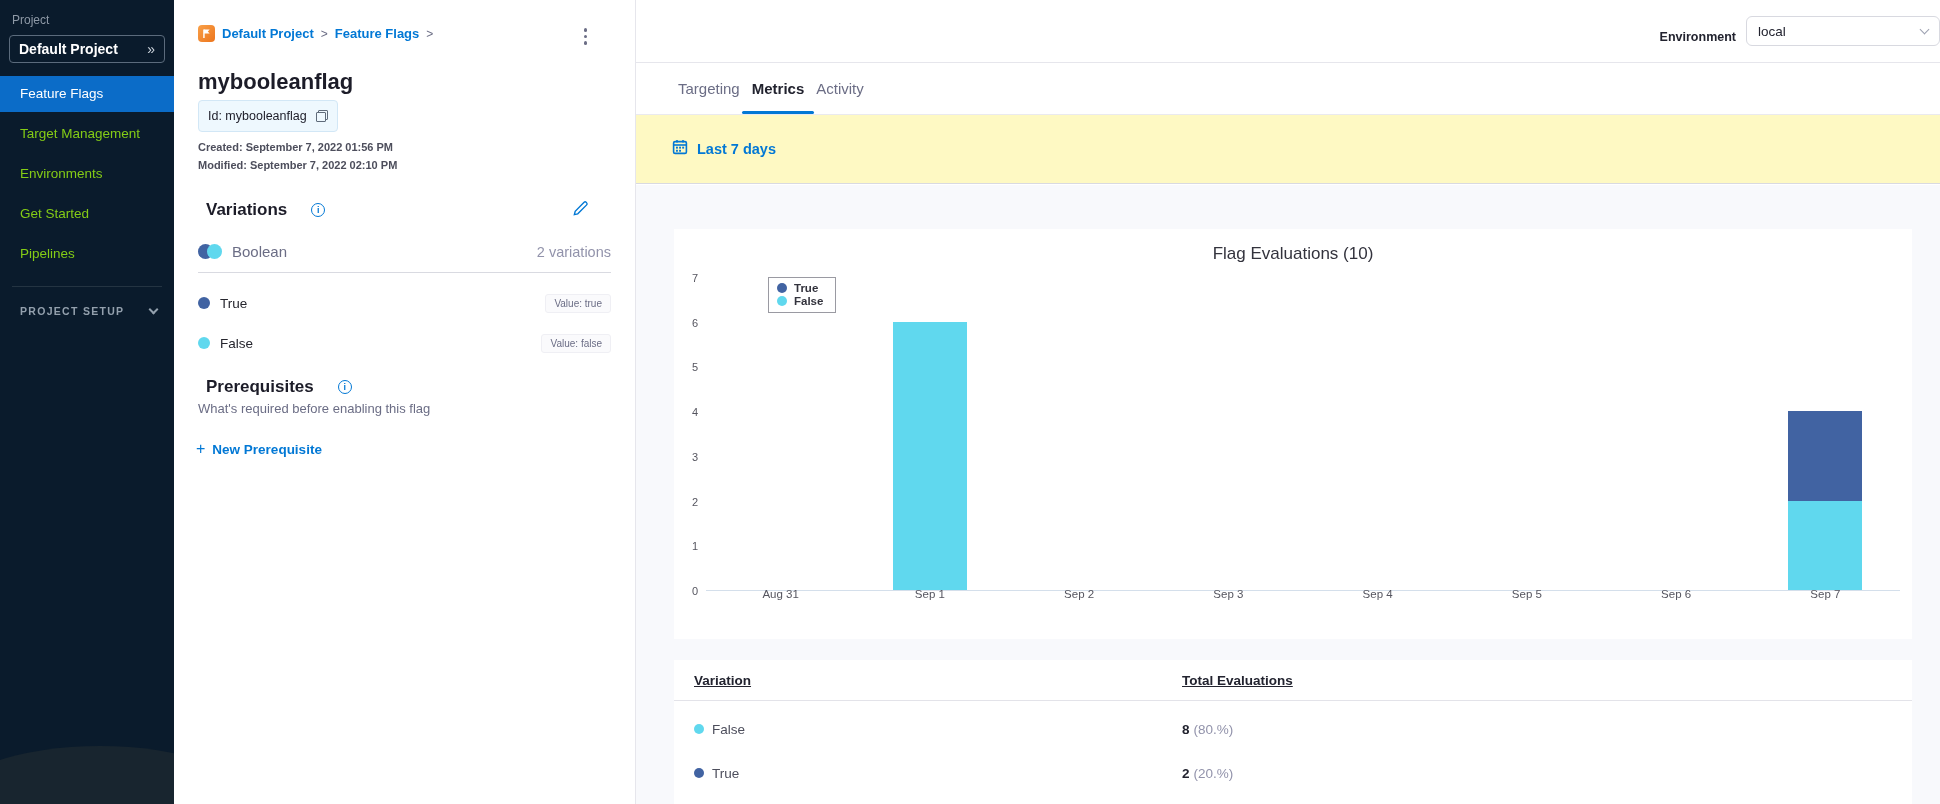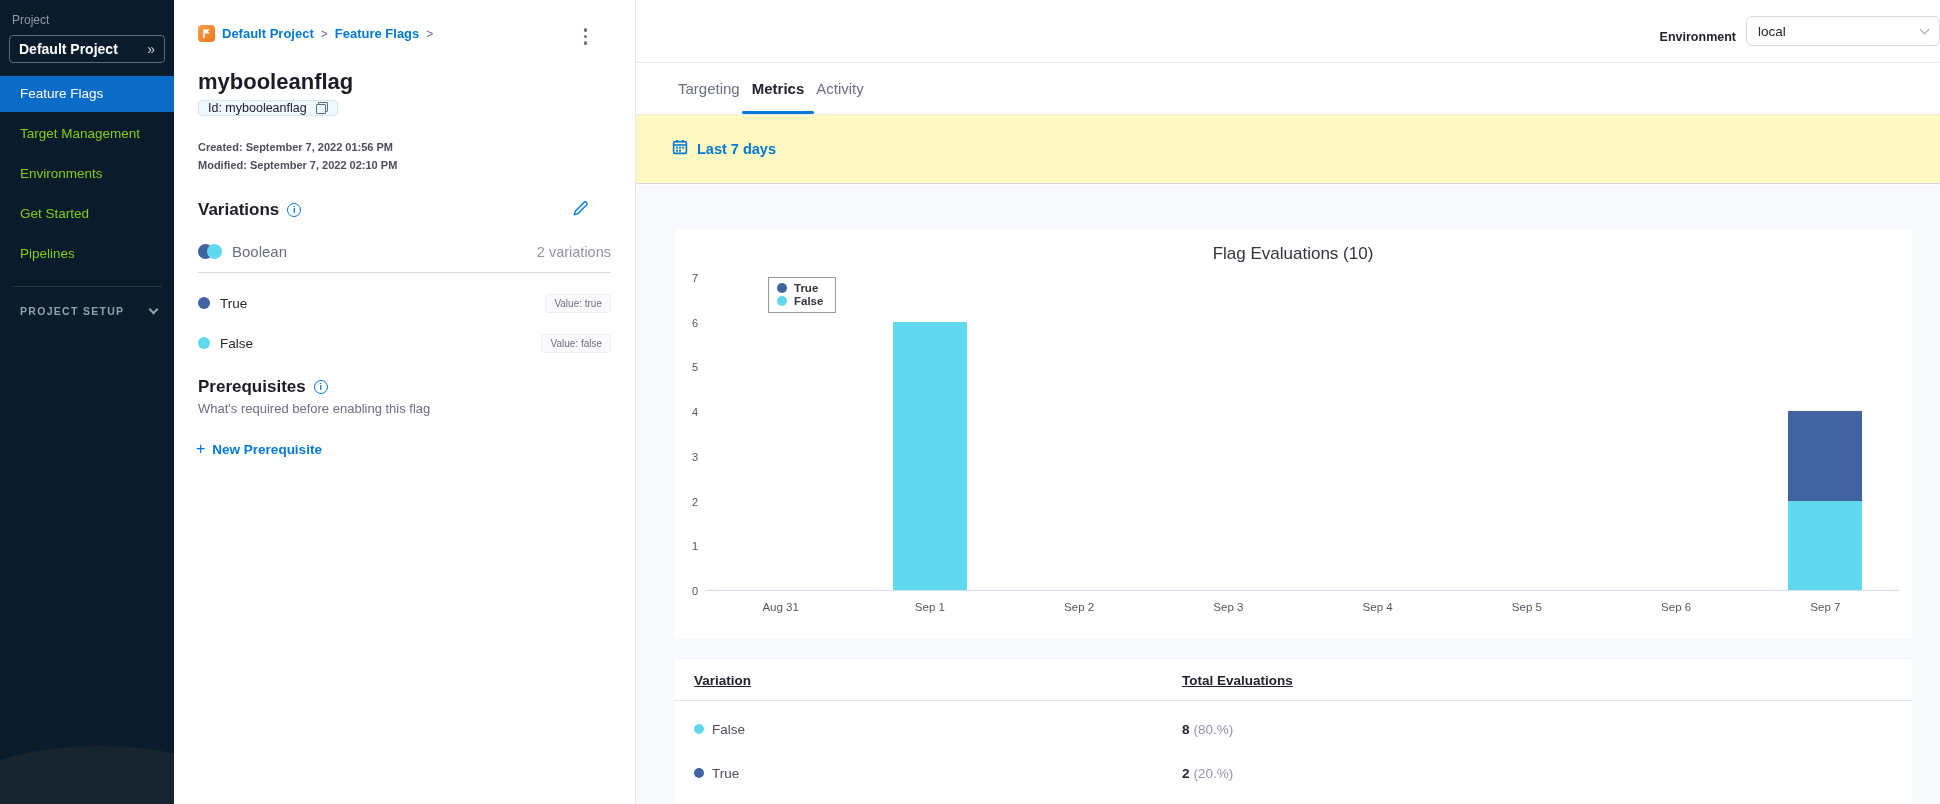--- a/index.html
+++ b/index.html
@@ -20,26 +20,26 @@
 
   
   .left-panel { position:absolute; left:174px; top:0; width:462px; height:804px; background:#fff; border-right:1px solid #e6e6ec; }
   .breadcrumb { position:absolute; left:24px; top:25px; display:flex; align-items:center; gap:7px; font-size:13px; }
   .flag-logo { width:17px; height:17px; border-radius:4px; background:linear-gradient(135deg,#f9a048,#ec751d); display:flex; align-items:center; justify-content:center; }
   .crumb { color:#0278d5; font-weight:600; cursor:pointer; }
   .crumb-sep { color:#6b6d85; font-size:12px; }
   .kebab { position:absolute; right:44px; top:24px; display:flex; flex-direction:column; gap:3px; padding:4px; cursor:pointer; }
   .kebab i { width:3.5px; height:3.5px; border-radius:50%; background:#6b6d85; }
   .flag-title { position:absolute; left:24px; top:69px; font-size:22px; font-weight:700; color:#1c1c28; }
-  .id-badge { position:absolute; left:24px; top:100px; display:inline-flex; align-items:center; gap:9px; background:#eef8fe; border:1px solid #d2e7f6; border-radius:4px; padding:0 9px; font-size:12.5px; color:#1c1c28; }
+  .id-badge { position:absolute; left:24px; top:100px; display:inline-flex; align-items:center; gap:9px; background:#eef8fe; border:1px solid #d2e7f6; border-radius:4px; padding:8px 9px; font-size:12.5px; color:#1c1c28; }
   .copy-icon { position:relative; width:12px; height:12px; cursor:pointer; }
   .copy-icon::before { content:''; position:absolute; top:0; right:0; width:8px; height:8px; border:1.2px solid #5f6b7a; border-radius:1px; }
   .copy-icon::after { content:''; position:absolute; bottom:0; left:0; width:8px; height:8px; border:1.2px solid #5f6b7a; background:#eef8fe; border-radius:1px; }
   .meta { position:absolute; left:24px; font-size:11px; font-weight:700; color:#4d4e5c; }
-  .sec-head { position:absolute; left:24px; display:flex; align-items:center; gap:8px; font-size:17px; font-weight:700; color:#1c1c28; }
+  .sec-head { position:absolute; left:32px; display:flex; align-items:center; gap:24px; font-size:17px; font-weight:700; color:#1c1c28; }
   .info-icon { width:14px; height:14px; border:1.5px solid #0278d5; border-radius:50%; color:#0278d5; font-size:9px; font-weight:700; display:flex; align-items:center; justify-content:center; cursor:pointer; }
   .edit-btn { position:absolute; right:46px; top:200px; cursor:pointer; }
   .bool-row { position:absolute; left:24px; right:24px; top:243px; display:flex; align-items:center; }
   .bool-icon { display:flex; }
   .bool-icon i { width:15px; height:15px; border-radius:50%; }
   .bool-icon i + i { margin-left:-6px; }
   .bool-label { font-size:15px; color:#6b6d85; margin-left:10px; }
   .var-count { margin-left:auto; font-size:14.5px; color:#9293ab; }
   .var-div { position:absolute; left:24px; right:24px; top:272px; border-top:1px solid #d9dae1; }
   .var-row { position:absolute; left:24px; right:24px; height:30px; display:flex; align-items:center; }
@@ -68,21 +68,21 @@
   .chart-card { position:absolute; left:38px; top:229px; width:1238px; height:410px; background:#fff; }
   .chart-title { text-align:center; padding-top:15px; font-size:17px; color:#33333d; }
   .legend { position:absolute; left:94px; top:48px; border:1px solid #9a9aa2; padding:4px 12px 5px 8px; display:flex; flex-direction:column; gap:1px; background:#fff; }
   .legend-row { display:flex; align-items:center; gap:7px; font-size:11.5px; font-weight:700; color:#33333d; }
   .legend-dot { width:10px; height:10px; border-radius:50%; }
   .ylabels { position:absolute; left:0; top:49px; width:24px; height:313px; }
   .ylabel { position:absolute; right:0; font-size:11px; color:#55555f; }
   .plot { position:absolute; left:32px; top:49px; width:1194px; height:313px; border-bottom:1px solid #d4dfeb; display:flex; align-items:flex-end; }
   .slot { flex:1; height:100%; display:flex; justify-content:center; align-items:flex-end; }
   .stack { width:74px; height:100%; display:flex; flex-direction:column; justify-content:flex-end; }
-  .xlabels { position:absolute; left:32px; top:372px; width:1194px; display:flex; }
+  .xlabels { position:absolute; left:32px; top:359px; width:1194px; display:flex; }
   .xlabel { flex:1; text-align:center; font-size:11.5px; color:#55555f; }
 
   
   .table-card { position:absolute; left:38px; top:660px; width:1238px; height:160px; background:#fff; }
   .tbl-head { display:flex; height:41px; align-items:center; border-bottom:1px solid #e3e3e9; font-size:13.5px; font-weight:700; color:#22232f;text-decoration:underline; }
   .col1 { width:508px; padding-left:20px; flex:none; }
   .tbl-row { display:flex; align-items:center; height:44px; }
   .tbl-row:first-of-type { margin-top:6px; }
   .row-name { display:flex; align-items:center; gap:8px; font-size:13.5px; color:#4d4e5c; }
   .row-dot { width:10px; height:10px; border-radius:50%; flex:none; }

